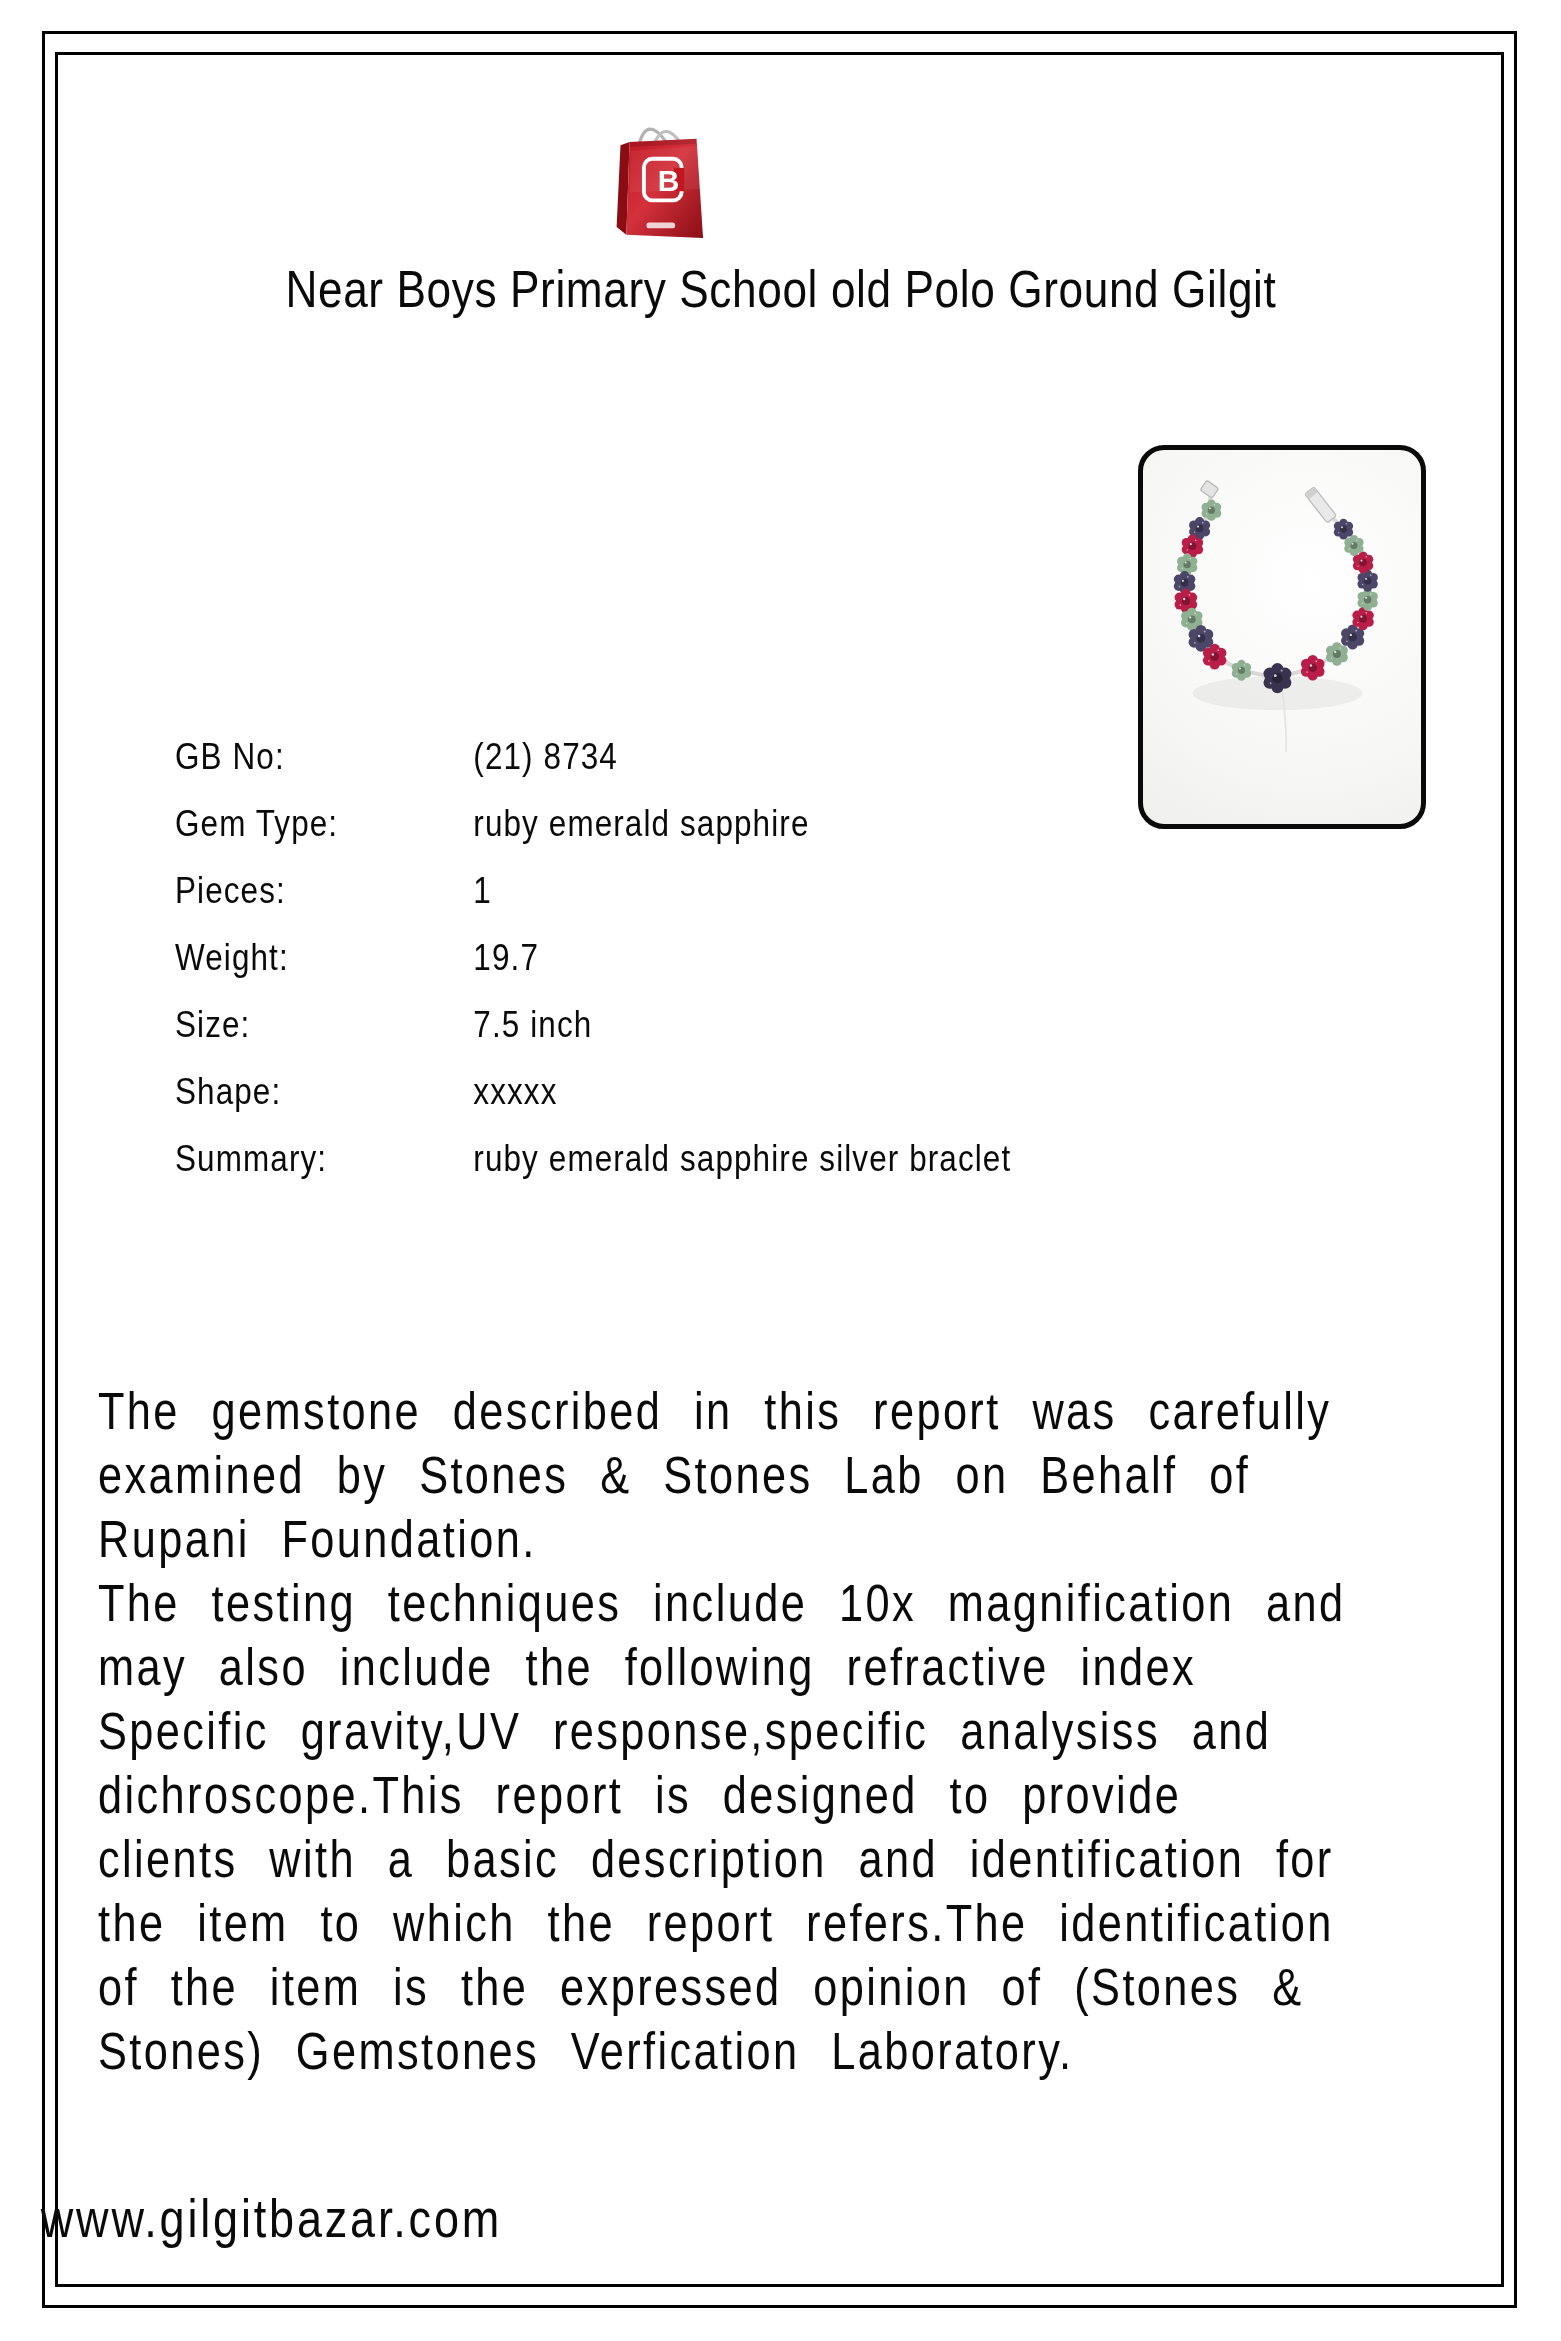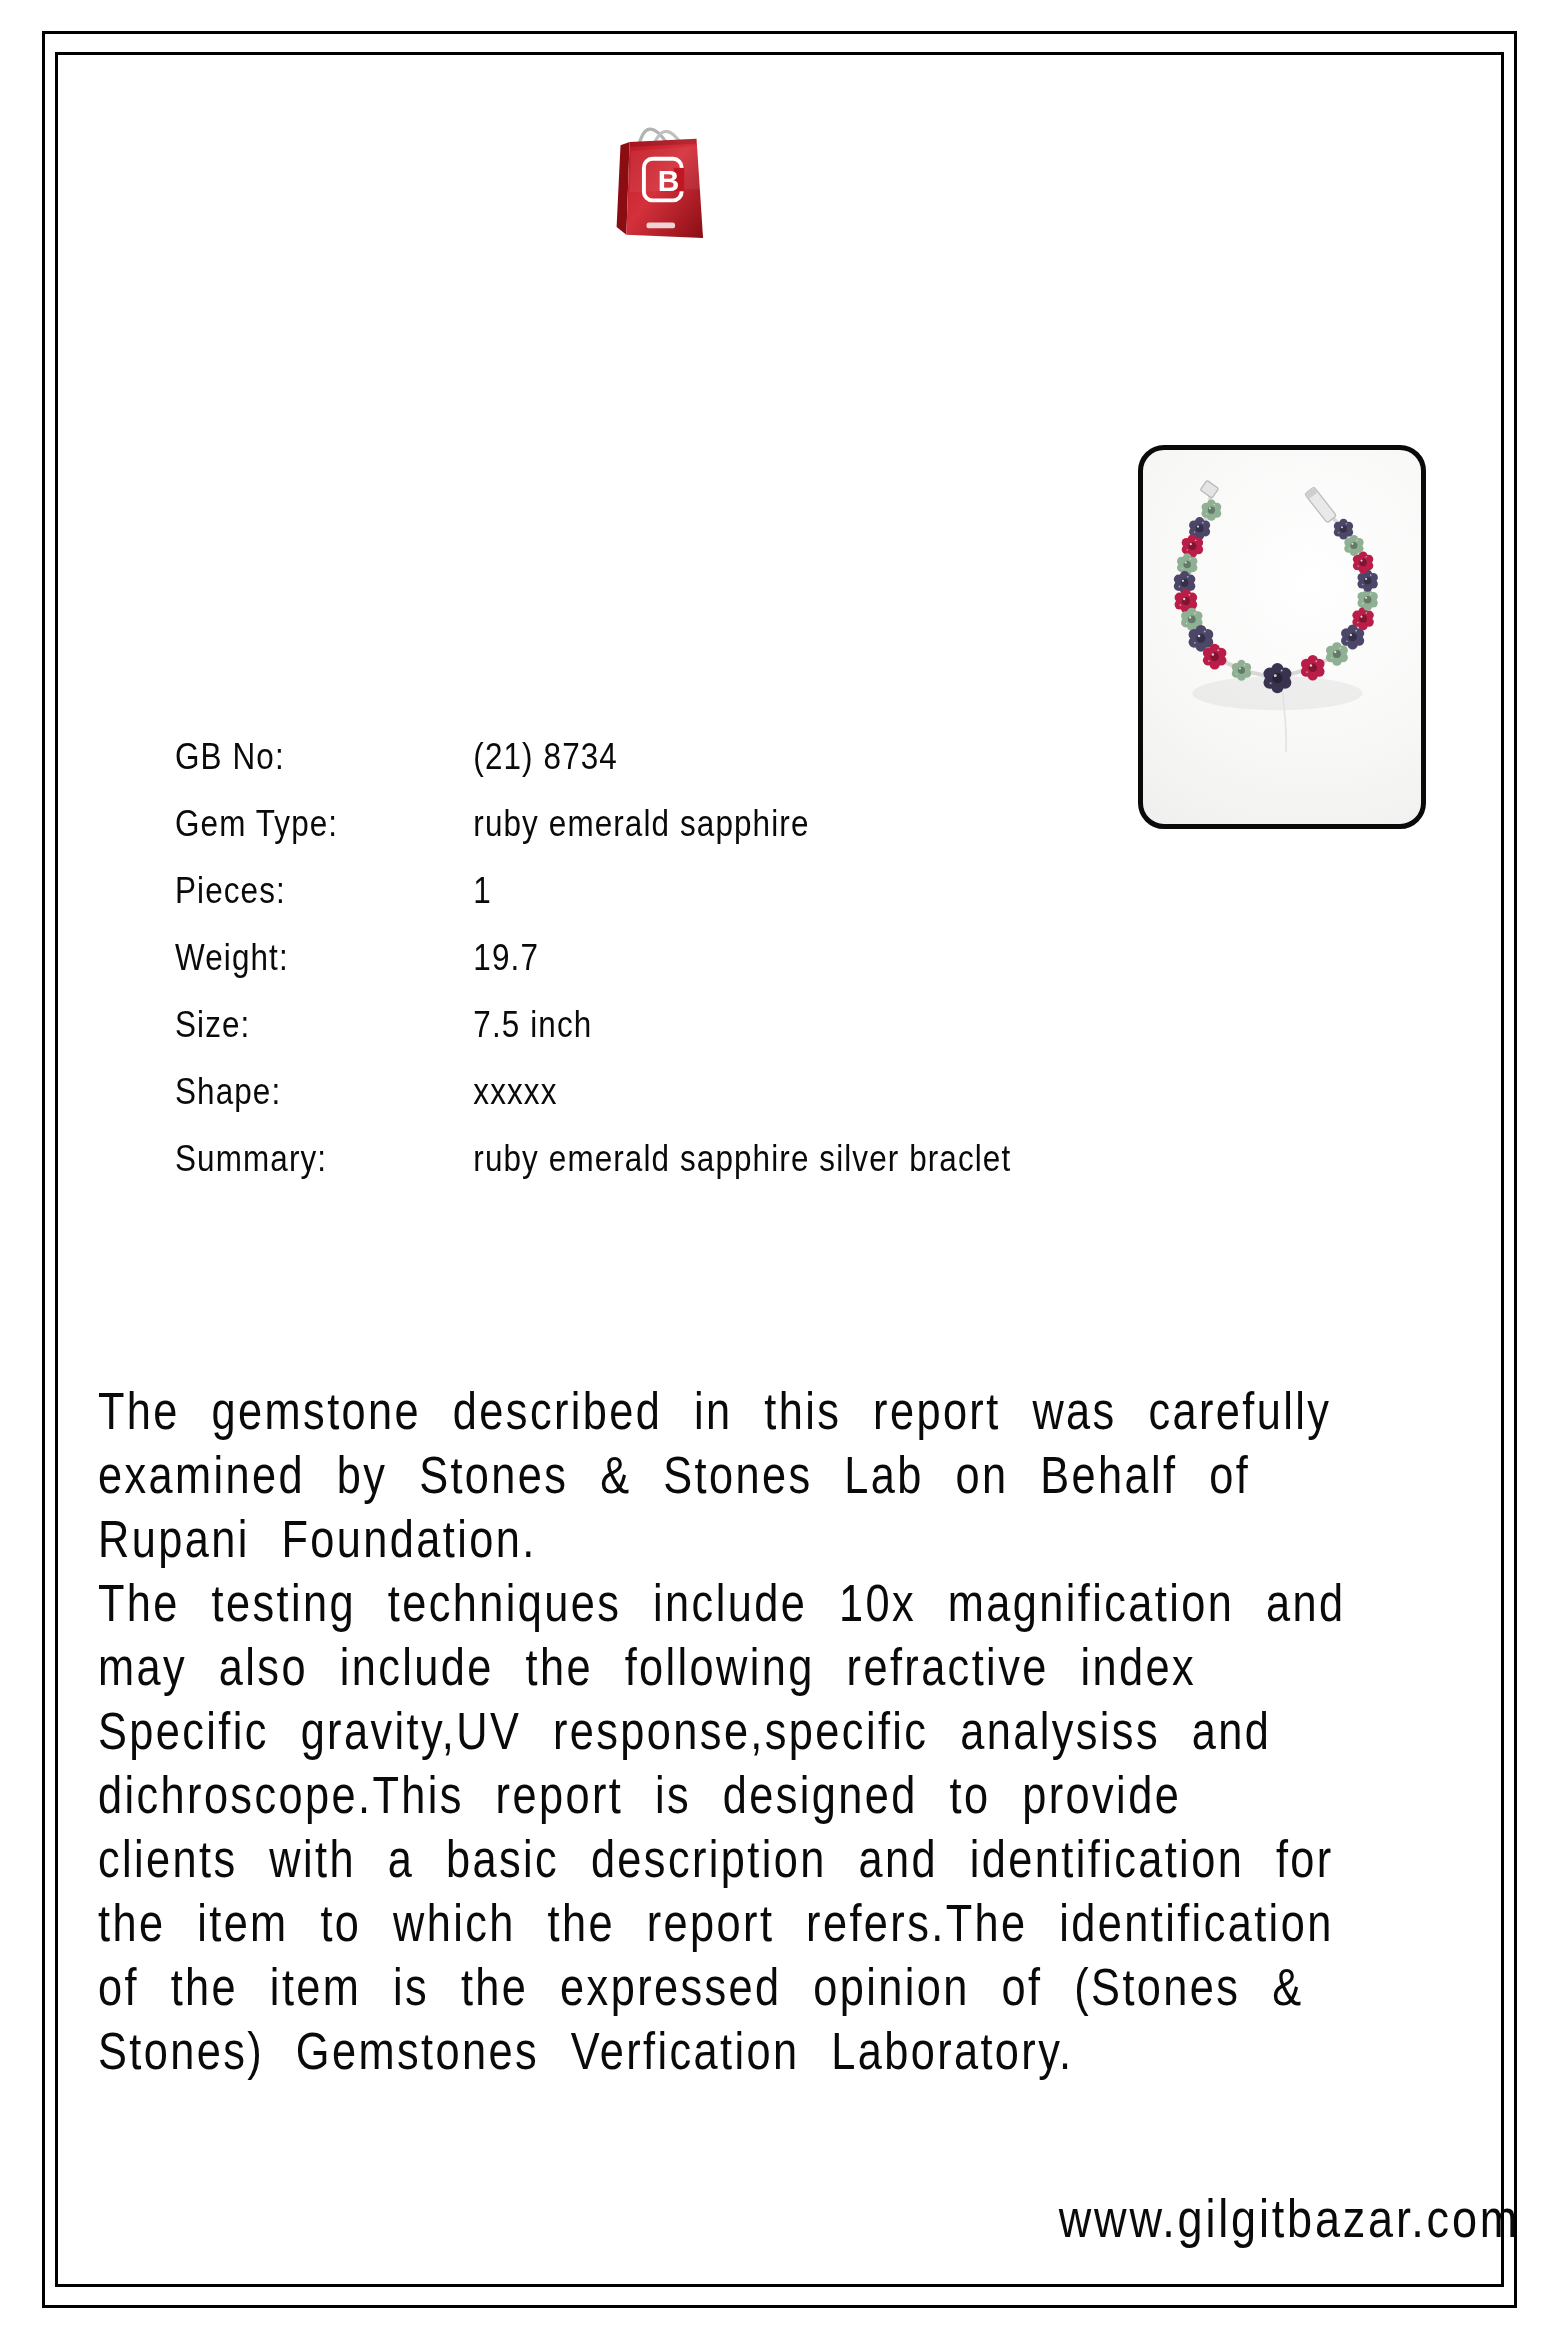--- a/index.html
+++ b/index.html
@@ -48,21 +48,21 @@
   .details-inner{
     display:grid;grid-template-columns:351px auto;letter-spacing:1.3px;
     transform:scaleX(.85);transform-origin:left top;
   }
   .details-inner > div{height:67px;line-height:67px;white-space:nowrap;}
   
   .report{position:absolute;left:98px;top:1380px;font-size:51px;}
   .report-inner{width:1607px;transform:scaleX(.85);transform-origin:left top;}
   .rline{height:64px;line-height:64px;white-space:nowrap;letter-spacing:.055em;word-spacing:.40em;}
   
-  .footer{position:absolute;left:0;right:0;top:2188px;text-align:right;font-size:53px;letter-spacing:3.3px;padding-left:32px;}
+  .footer{position:absolute;left:0;right:0;top:2188px;text-align:left;font-size:53px;letter-spacing:3.3px;}
 </style>
 </head>
 <body>
 
 <div class="page">
 
   <div class="border-outer">
     <div class="border-inner"></div>
   </div>
 
@@ -84,20 +84,21 @@
     <polygon points="24,46 127,41 137,194 19,189" fill="url(#bagG)"></polygon>
     <polygon points="24,46 127,41 126,49 25,54" fill="#000" opacity=".15"></polygon>
     <polygon points="26,60 131,52 134,118 24,124" fill="#fff" opacity=".06"></polygon>
     <rect x="46" y="72" width="58" height="64" rx="13" fill="none" stroke="#ffffff" stroke-width="6"></rect>
     <rect x="92" y="86" width="16" height="36" fill="var(--bag-red,#c01722)"></rect>
     <text x="84" y="122" text-anchor="middle" font-family="Liberation Sans, sans-serif" font-size="46" font-weight="bold" fill="#ffffff">B</text>
     <rect x="50" y="170" width="44" height="9" rx="4" fill="#ffffff" opacity=".8"></rect>
   </svg>
 
   <div class="address">
+    <div><span class="squeeze">Near Boys Primary School old Polo Ground Gilgit</span></div>
   </div>
 
   <div class="photo">
     <svg viewBox="0 0 424 572">
       <defs>
         <g id="fl">
           <circle r="13.5" fill="#e6e6e6" opacity=".85"></circle>
           <circle cx="0" cy="-10.5" r="7.3" fill="currentColor"></circle>
           <circle cx="9.1" cy="-5.2" r="7.3" fill="currentColor"></circle>
           <circle cx="9.1" cy="5.2" r="7.3" fill="currentColor"></circle>

